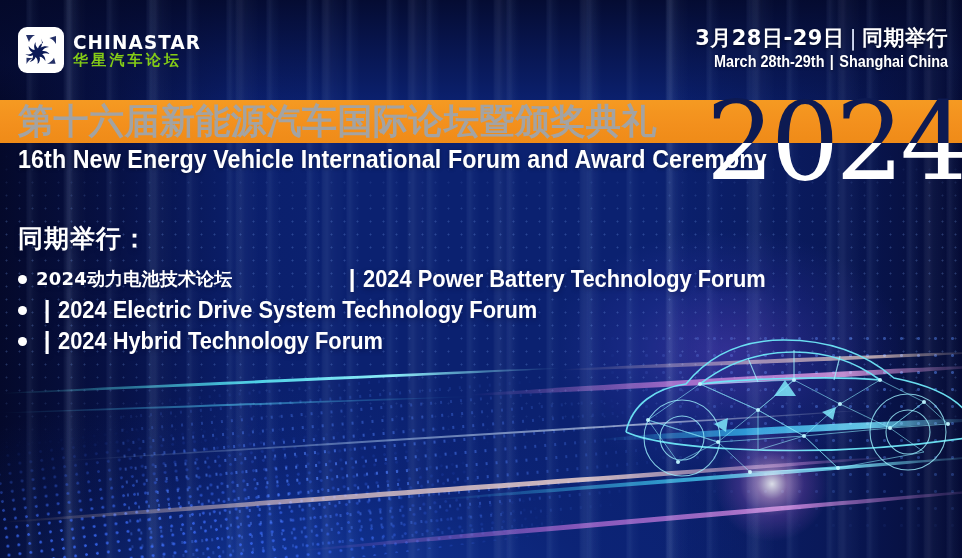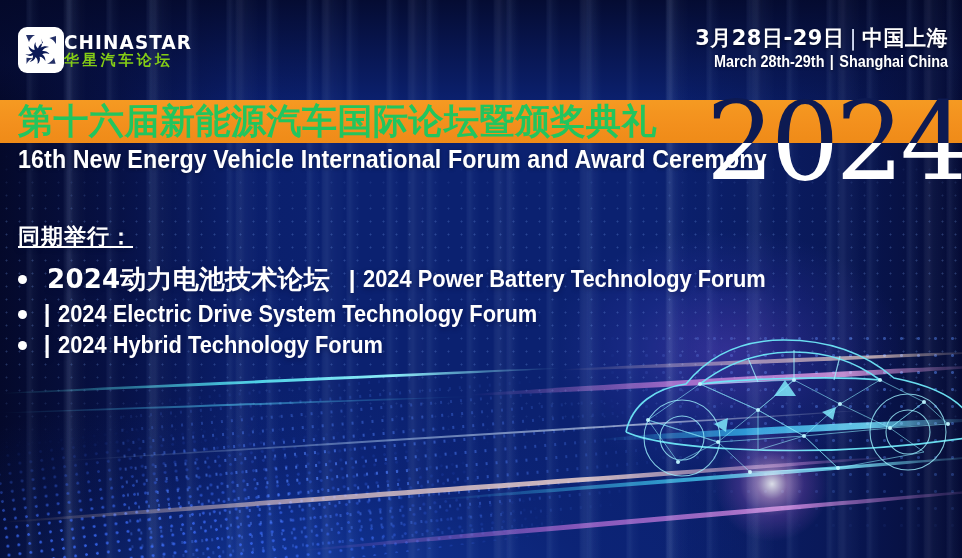--- a/index.html
+++ b/index.html
@@ -109,21 +109,21 @@
   }
 
   svg.carwire{ position:absolute; right:-6px; bottom:6px; width:360px; height:260px; overflow:visible; }
 
   
   .header{
     position:absolute; left:0; top:0; width:100%; height:100px;
     display:flex; align-items:center; justify-content:space-between;
     padding:0 14px 0 18px;
   }
-  .logo{ display:flex; align-items:center; }
+  .logo{ display:flex; align-items:center; gap:9px; }
   .logo-mark{
     width:46px; height:46px; border-radius:9px; background:#ffffff;
     display:flex; align-items:center; justify-content:center; flex:0 0 auto;
   }
   .logo-text{ display:flex; flex-direction:column; gap:1px; }
   .logo-en{
     color:#fff; font-weight:bold; font-size:20px; letter-spacing:1.2px;
     font-family:"DejaVu Sans", sans-serif; line-height:1;
     transform:scaleX(.92); transform-origin:left center;
   }
@@ -149,21 +149,21 @@
   .meta-en .sep{ padding:0 6px; }
 
   
   .orange-band{
     position:absolute; left:0; top:100px; width:100%; height:43px;
     background:linear-gradient(180deg,#f59a22 0%, #f3901d 55%, #ef8b18 100%);
   }
   .title-cn{
     position:absolute; left:18px; top:99px; height:45px;
     display:flex; align-items:center;
-    color:#22c55e; font-weight:bold; font-size:35px;
+    color:#a3a3a3; font-weight:bold; font-size:35px;
     letter-spacing:.5px; white-space:nowrap;
     font-family:"DejaVu Sans", sans-serif;
     z-index:6;
   }
   .title-en{
     position:absolute; left:18px; top:145px;
     color:#fff; font-weight:bold; font-size:25px;
     white-space:nowrap; letter-spacing:.1px;
     font-family:"Liberation Sans", sans-serif;
     transform:scaleX(.93); transform-origin:left center;
@@ -183,39 +183,38 @@
     letter-spacing:-4px; white-space:nowrap;
   }
   .year-top{ color:#0d1a52; clip-path:inset(0 0 49px 0); }
   .year-bot{ color:#ffffff; clip-path:inset(51px 0 0 0); }
 
   
   .concurrent{
     position:absolute; left:18px; top:222px; z-index:6;
   }
   .concurrent-title{
-    color:#fff; font-weight:bold; font-size:22px; letter-spacing:1px;
+    color:#fff; font-weight:bold; font-size:25px; letter-spacing:1px;
     font-family:"DejaVu Sans", sans-serif;
     text-shadow:0 2px 5px rgba(0,10,50,.5);
     margin-bottom:10px;
-    text-decoration:underline;
   }
   .forum-list{ display:flex; flex-direction:column; gap:3px; }
   .forum-row{
     display:flex; align-items:center;
     color:#fff; text-shadow:0 2px 5px rgba(0,10,50,.45);
   }
   .bullet{
     width:9px; height:9px; border-radius:50%; background:#fff;
     flex:0 0 auto; margin-right:9px;
   }
   .forum-cn{
-    font-size:26px; font-weight:bold; letter-spacing:.2px;
+    font-size:18px; font-weight:bold; letter-spacing:.2px;
     font-family:"DejaVu Sans", sans-serif;
-    width:305px; white-space:nowrap;text-align:center;
+    width:305px; white-space:nowrap;
   }
   .pipe{
     font-size:24px; font-weight:bold; color:#fff;
     width:22px; text-align:center; flex:0 0 auto;
   }
   .forum-en{
     font-size:23px; font-weight:bold; white-space:nowrap;
     font-family:"Liberation Sans", sans-serif;
     transform:scaleX(.95); transform-origin:left center;
   }
@@ -315,21 +314,21 @@
         </svg>
       </div>
       <div class="logo-text">
         <div class="logo-en">CHINASTAR</div>
         <div class="logo-cn">华星汽车论坛</div>
       </div>
     </div>
 
     <div class="meta">
       <div class="meta-cn">
-        <span>3月28日-29日</span><span class="sep">|</span><span>中国上海</span>
+        <span>3月28日-29日</span><span class="sep">|</span><span>同期举行</span>
       </div>
       <div class="meta-en">
         <span>March 28th-29th</span><span class="sep">|</span><span>Shanghai China</span>
       </div>
     </div>
   </div>
 
   <div class="orange-band"></div>
   <div class="title-cn">第十六届新能源汽车国际论坛暨颁奖典礼</div>
   <div class="title-en">16th New Energy Vehicle International Forum and Award Ceremony</div>

